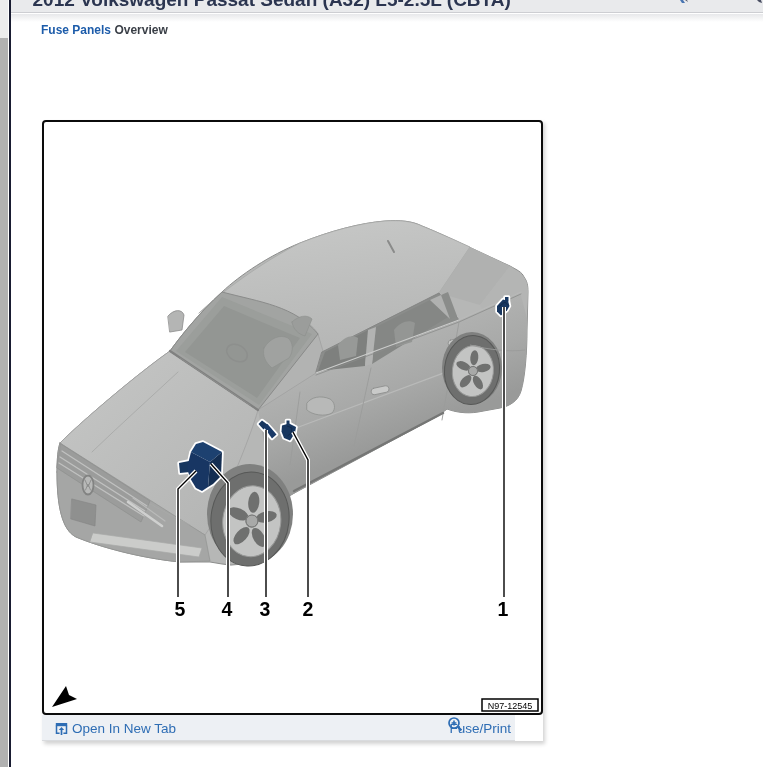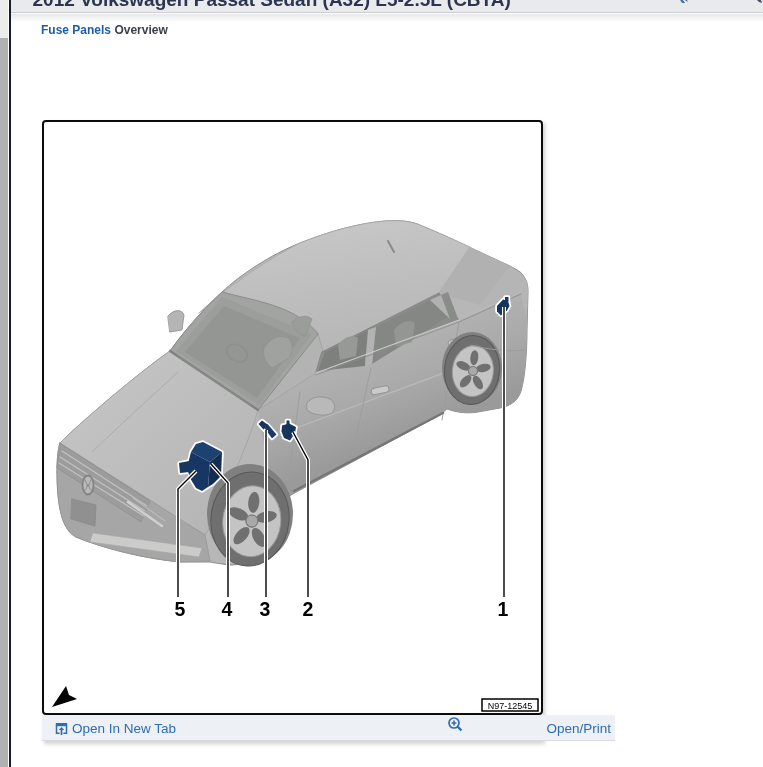--- a/index.html
+++ b/index.html
@@ -7,21 +7,21 @@
   .sidestrip{position:absolute;left:0;top:0;width:8px;height:767px;background:#b1b1b1;}
   .sidestrip-top{position:absolute;left:0;top:0;width:8px;height:38px;background:#ececec;}
   .vline{position:absolute;left:8.5px;top:0;width:2.5px;height:767px;background:#191c31;}
   .header{position:absolute;left:10.5px;top:0;width:752.5px;height:12px;background:#e9eaec;border-bottom:1.5px solid #cdced2;overflow:hidden;}
   .header .title{position:absolute;left:22px;top:-11.5px;font-weight:bold;font-size:19px;color:#2b3550;white-space:nowrap;}
   .crumb{position:absolute;left:41px;top:21.5px;font-size:12px;font-weight:bold;transform:scaleY(1.13);transform-origin:top left;}
   .crumb .lnk{color:#1d5caa;}
   .crumb .cur{color:#3a3f47;}
   .frame{position:absolute;left:42px;top:120px;width:501px;box-shadow:2px 3px 4px rgba(0,0,0,0.18);}
   .imgbox{box-sizing:border-box;width:501px;height:595px;border:2px solid #0b0b0b;border-radius:4px;background:#ffffff;position:relative;overflow:hidden;}
-  .linkbar{box-sizing:border-box;width:573px;height:26px;background:#edf0f4;border-bottom:1px solid #d9dbde;position:relative;font-size:13.5px;}
+  .linkbar{box-sizing:border-box;width:473px;height:26px;background:#edf0f4;border-bottom:1px solid #d9dbde;position:relative;font-size:13.5px;}
   .linkbar a{color:#2e6db4;text-decoration:none;}
 </style>
 </head>
 <body>
   <div class="sidestrip"></div>
   <div class="sidestrip-top"></div>
   <div class="vline"></div>
   <div class="header">
     <div class="title">2012 Volkswagen Passat Sedan (A32) L5-2.5L (CBTA)</div>
   </div>
@@ -229,15 +229,15 @@
         <path d="M11.5,3.5 L11.5,11.2 L8.4,11.2" fill="none" stroke="#2e6db4" stroke-width="1.5"></path>
         <path d="M6.5,13 L6.5,7.2" stroke="#2e6db4" stroke-width="1.7" fill="none"></path>
         <path d="M6.5,5 L3.8,8.1 L9.2,8.1 Z" fill="#2e6db4"></path>
       </svg>
       <a href="#" style="position:absolute;left:30px;top:6px">Open In New Tab</a>
       <svg style="position:absolute;left:405px;top:1px" width="16" height="16" viewBox="0 0 16 16" fill="none" stroke="#2e6db4" stroke-width="1.7">
         <circle cx="7" cy="7" r="5"></circle>
         <path d="M10.7,10.7 L14.4,14.4" stroke-width="2.2"></path>
         <path d="M7,4.6 L7,9.4 M4.6,7 L9.4,7" stroke-width="1.6"></path>
       </svg>
-      <a href="#" style="position:absolute;right:4px;top:6px">Open/Print</a>
+      <a href="#" style="position:absolute;right:4px;top:6px">Fuse/Print</a>
     </div>
   </div>
 
 </body></html>

